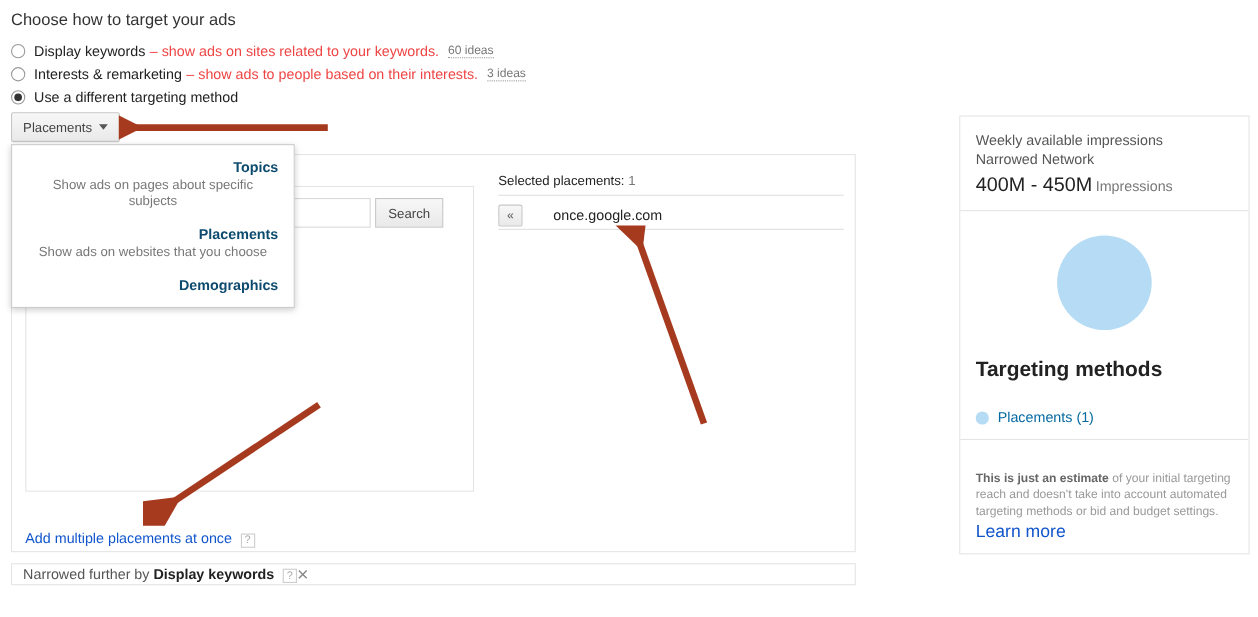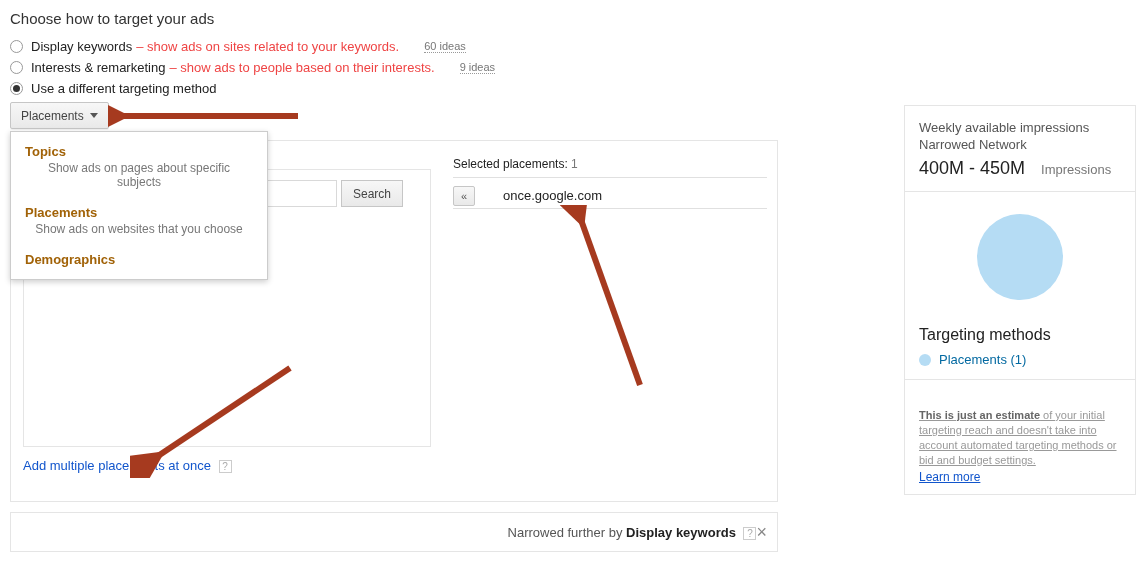--- a/index.html
+++ b/index.html
@@ -14,109 +14,109 @@
     width: 1144px;
     height: 561px;
     overflow: hidden;
   }
   .header { font-size: 15px; color: #333; margin-bottom: 12px; }
   .option-row { display:flex; align-items:center; margin-bottom:6px; }
   .radio { width:13px; height:13px; border:1px solid #999; border-radius:50%; margin-right:8px; position:relative; background:#fff; }
   .radio.checked::after { content:""; position:absolute; width:7px; height:7px; background:#333; border-radius:50%; top:2px; left:2px; }
   .opt-label { color:#222; }
   .opt-desc { color:#ef4444; margin-left:4px; }
-  .badge { color:#777; font-size:11px; margin-left:25px; border-bottom:1px dotted #999;text-align:right; }
+  .badge { color:#777; font-size:11px; margin-left:8px; border-bottom:1px dotted #999;text-align:right; }
   .dropdown-btn {
     display:inline-flex; align-items:center; height:27px; padding:0 10px;
     border:1px solid #c6c6c6; border-radius:2px;
     background:linear-gradient(#f7f7f7,#e9e9e9);
     font-size:12px; color:#444; cursor:pointer; box-shadow:0 1px 0 rgba(0,0,0,.05);
     position:relative; z-index:20;
   }
   .dropdown-caret { margin-left:6px; width:0;height:0;border-left:4px solid transparent;border-right:4px solid transparent;border-top:5px solid #555; }
   .dropdown-menu {
     position:absolute; top:131px; left:10px; width:258px;
     background:#fff; border:1px solid #ccc; box-shadow:0 2px 6px rgba(0,0,0,.2);
     z-index:30; padding:4px 0;
   }
   .menu-item { padding:8px 14px; cursor:pointer; }
-  .menu-title { font-weight:bold; color:#a16207; font-size:13px; }
+  .menu-title { font-weight:bold; color:#0c4a6e; font-size:13px;text-align:right; }
   .menu-desc { color:#777; font-size:12px; margin-top:2px;text-align:center; }
   .panel {
     position:absolute; top:140px; left:10px; width:768px; height:362px;
     border:1px solid #e5e5e5; background:#fff;
   }
   .inner-box {
     position:absolute; top:28px; left:12px; width:408px; height:278px;
     border:1px solid #e5e5e5;
   }
   .search-input {
     position:absolute; top:39px; left:24px; width:302px; height:27px;
     border:1px solid #d9d9d9; padding:0 6px; font-size:13px; color:#333;
   }
   .search-btn {
     position:absolute; top:39px; left:330px; width:62px; height:27px;
     border:1px solid #c6c6c6; border-radius:0;
     background:linear-gradient(#f7f7f7,#e9e9e9);
     font-size:12px; color:#444; cursor:pointer;
   }
-  .add-link { position:absolute; left:12px; bottom:28px; color:#1155cc; font-size:13px; cursor:pointer; }
+  .add-link { position:absolute; left:12px; bottom:3px; color:#1155cc; font-size:13px; cursor:pointer; }
   .help-q { display:inline-block; width:13px; height:13px; line-height:12px; text-align:center; font-size:10px; color:#aaa; border:1px solid #ccc; margin-left:4px; }
   .selected-header { position:absolute; top:16px; left:442px; font-size:12px; color:#222; }
   .selected-header .count { color:#777; }
   .sel-divider { position:absolute; top:36px; left:442px; width:314px; border-top:1px solid #e0e0e0; }
   .sel-row { position:absolute; top:42px; left:442px; width:314px; height:26px; display:flex; align-items:center; border-bottom:1px solid #e0e0e0; }
   .remove-btn {
     width:22px; height:20px; border:1px solid #c6c6c6; border-radius:2px;
     background:linear-gradient(#f7f7f7,#e9e9e9); color:#555; font-size:11px;
     display:flex;align-items:center;justify-content:center; cursor:pointer; margin-right:28px;
   }
   .sel-text { color:#222; font-size:13px; }
   .narrow-bar {
-    position:absolute; top:512px; left:10px; width:768px; height:40px;
+    position:absolute; top:512px; left:10px; width:768px; height:20px;
     border:1px solid #e5e5e5; display:flex; align-items:center; padding:0 10px;
-    justify-content:flex-end;
+    justify-content:flex-start;
   }
   .narrow-text { color:#555; font-size:13px; }
   .narrow-text b { color:#222; font-weight:bold; }
   .close-x { color:#888; font-size:18px; cursor:pointer; }
   .sidebar {
-    position:absolute; top:105px; right:8px; width:232px; border:1px solid #e5e5e5;
+    position:absolute; top:105px; right:8px; width:264px; border:1px solid #e5e5e5;
     padding:14px 14px 10px 14px;
   }
   .sb-title { color:#555; font-size:13px; }
   .sb-sub { color:#555; font-size:13px; margin-top:2px; }
   .sb-range { font-size:18px; color:#222; margin-top:6px; }
-  .sb-range .unit { font-size:13px; color:#777; font-weight:normal; margin-left:16px; }
+  .sb-range .unit { font-size:13px; color:#777; font-weight:normal; margin-left:3px; }
   .sb-divider { height:1px; background:#e5e5e5; margin:12px -14px; }
   .pie { width:86px; height:86px; border-radius:50%; background:#b5dcf4; margin:22px auto 26px auto; }
-  .tm-title { font-weight:normal; color:#222; font-size:16px; margin-bottom:8px; }
+  .tm-title { font-weight:bold; color:#222; font-size:19px; margin-bottom:24px; }
   .tm-row { display:flex; align-items:center; font-size:13px; color:#0369a1; }
   .dot { width:12px;height:12px;border-radius:50%;background:#b5dcf4;margin-right:8px; }
-  .disclaimer { color:#999; font-size:11px; line-height:15px; margin-top:28px;text-decoration:underline; }
+  .disclaimer { color:#999; font-size:11px; line-height:15px; margin-top:28px; }
   .disclaimer b { color:#666; font-weight:bold; }
-  .learn { color:#1155cc; font-size:12px; cursor:pointer; display:block; margin-top:2px;text-decoration:underline; }
+  .learn { color:#1155cc; font-size:16px; cursor:pointer; display:block; margin-top:2px; }
   .arrow { position:absolute; pointer-events:none; z-index:40; }
 </style>
 </head>
 <body>
 
 <div class="header">Choose how to target your ads</div>
 
 <div class="option-row">
   <span class="radio"></span>
   <span class="opt-label">Display keywords</span>
   <span class="opt-desc">– show ads on sites related to your keywords.</span>
   <span class="badge">60 ideas</span>
 </div>
 <div class="option-row">
   <span class="radio"></span>
   <span class="opt-label">Interests &amp; remarketing</span>
   <span class="opt-desc">– show ads to people based on their interests.</span>
-  <span class="badge">9 ideas</span>
+  <span class="badge">3 ideas</span>
 </div>
 <div class="option-row">
   <span class="radio checked"></span>
   <span class="opt-label">Use a different targeting method</span>
 </div>
 
 <div style="margin-top:6px;">
   <div class="dropdown-btn">
     <span>Placements</span>
     <span class="dropdown-caret"></span>

